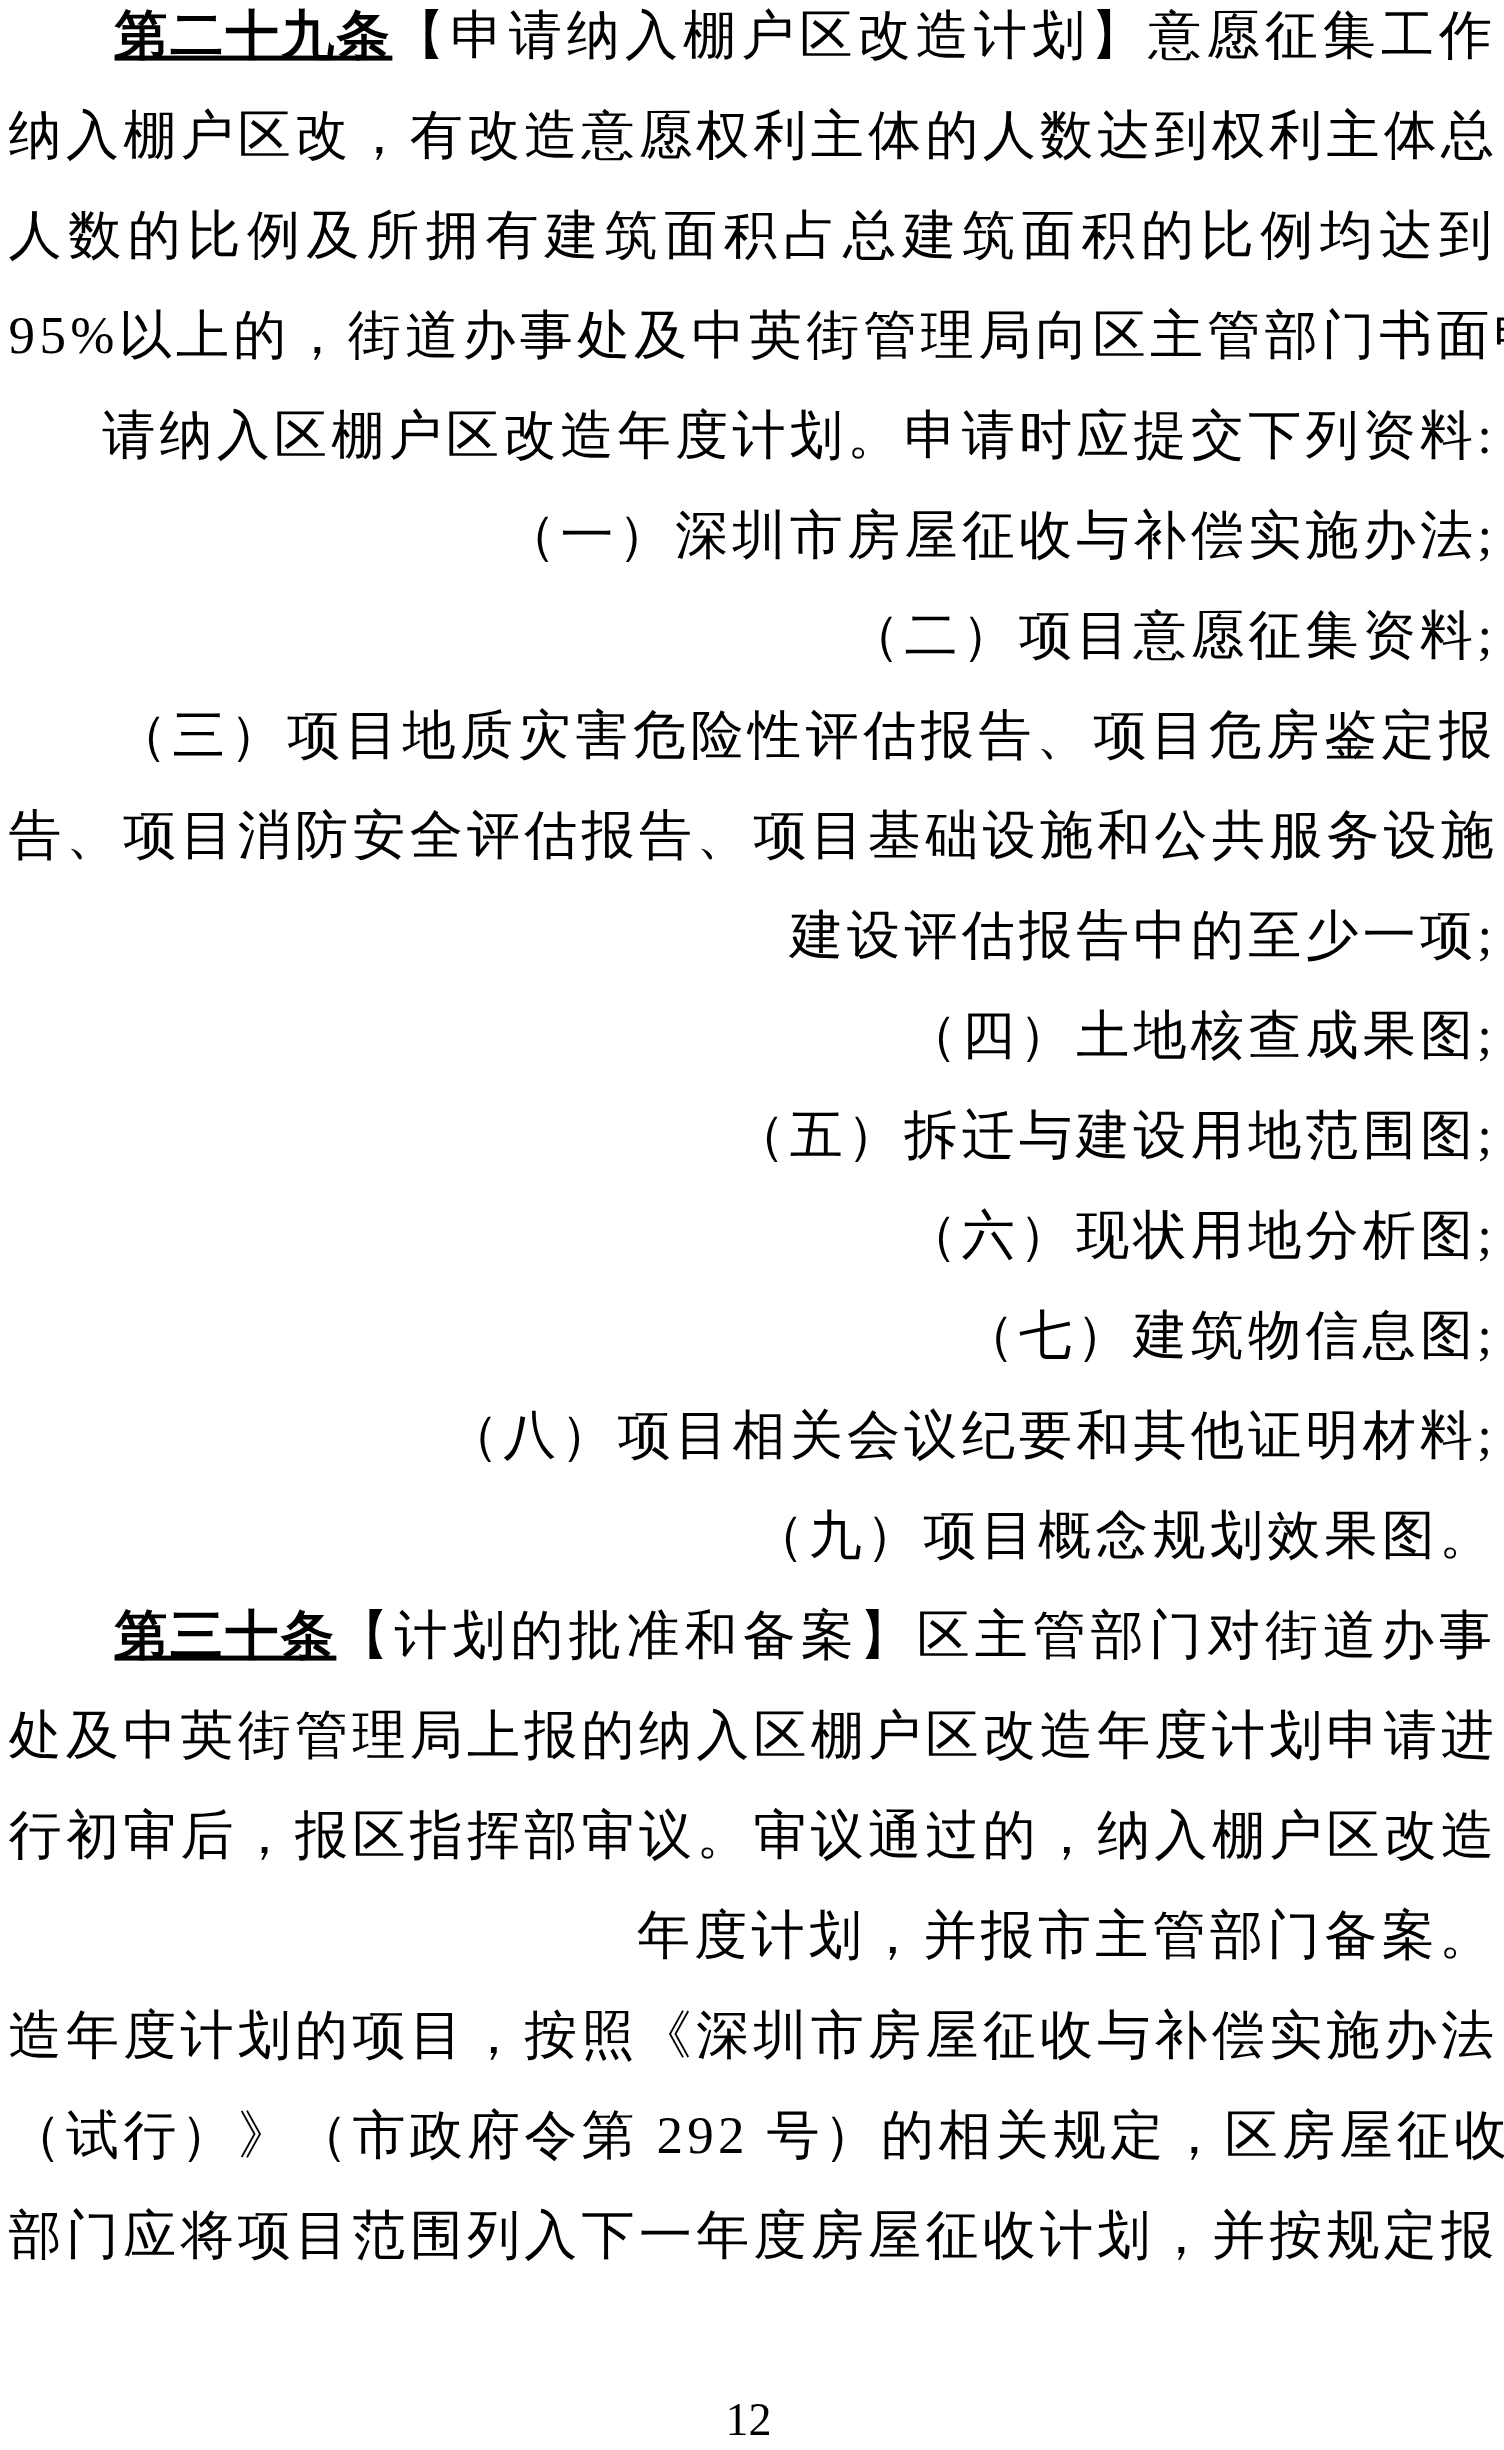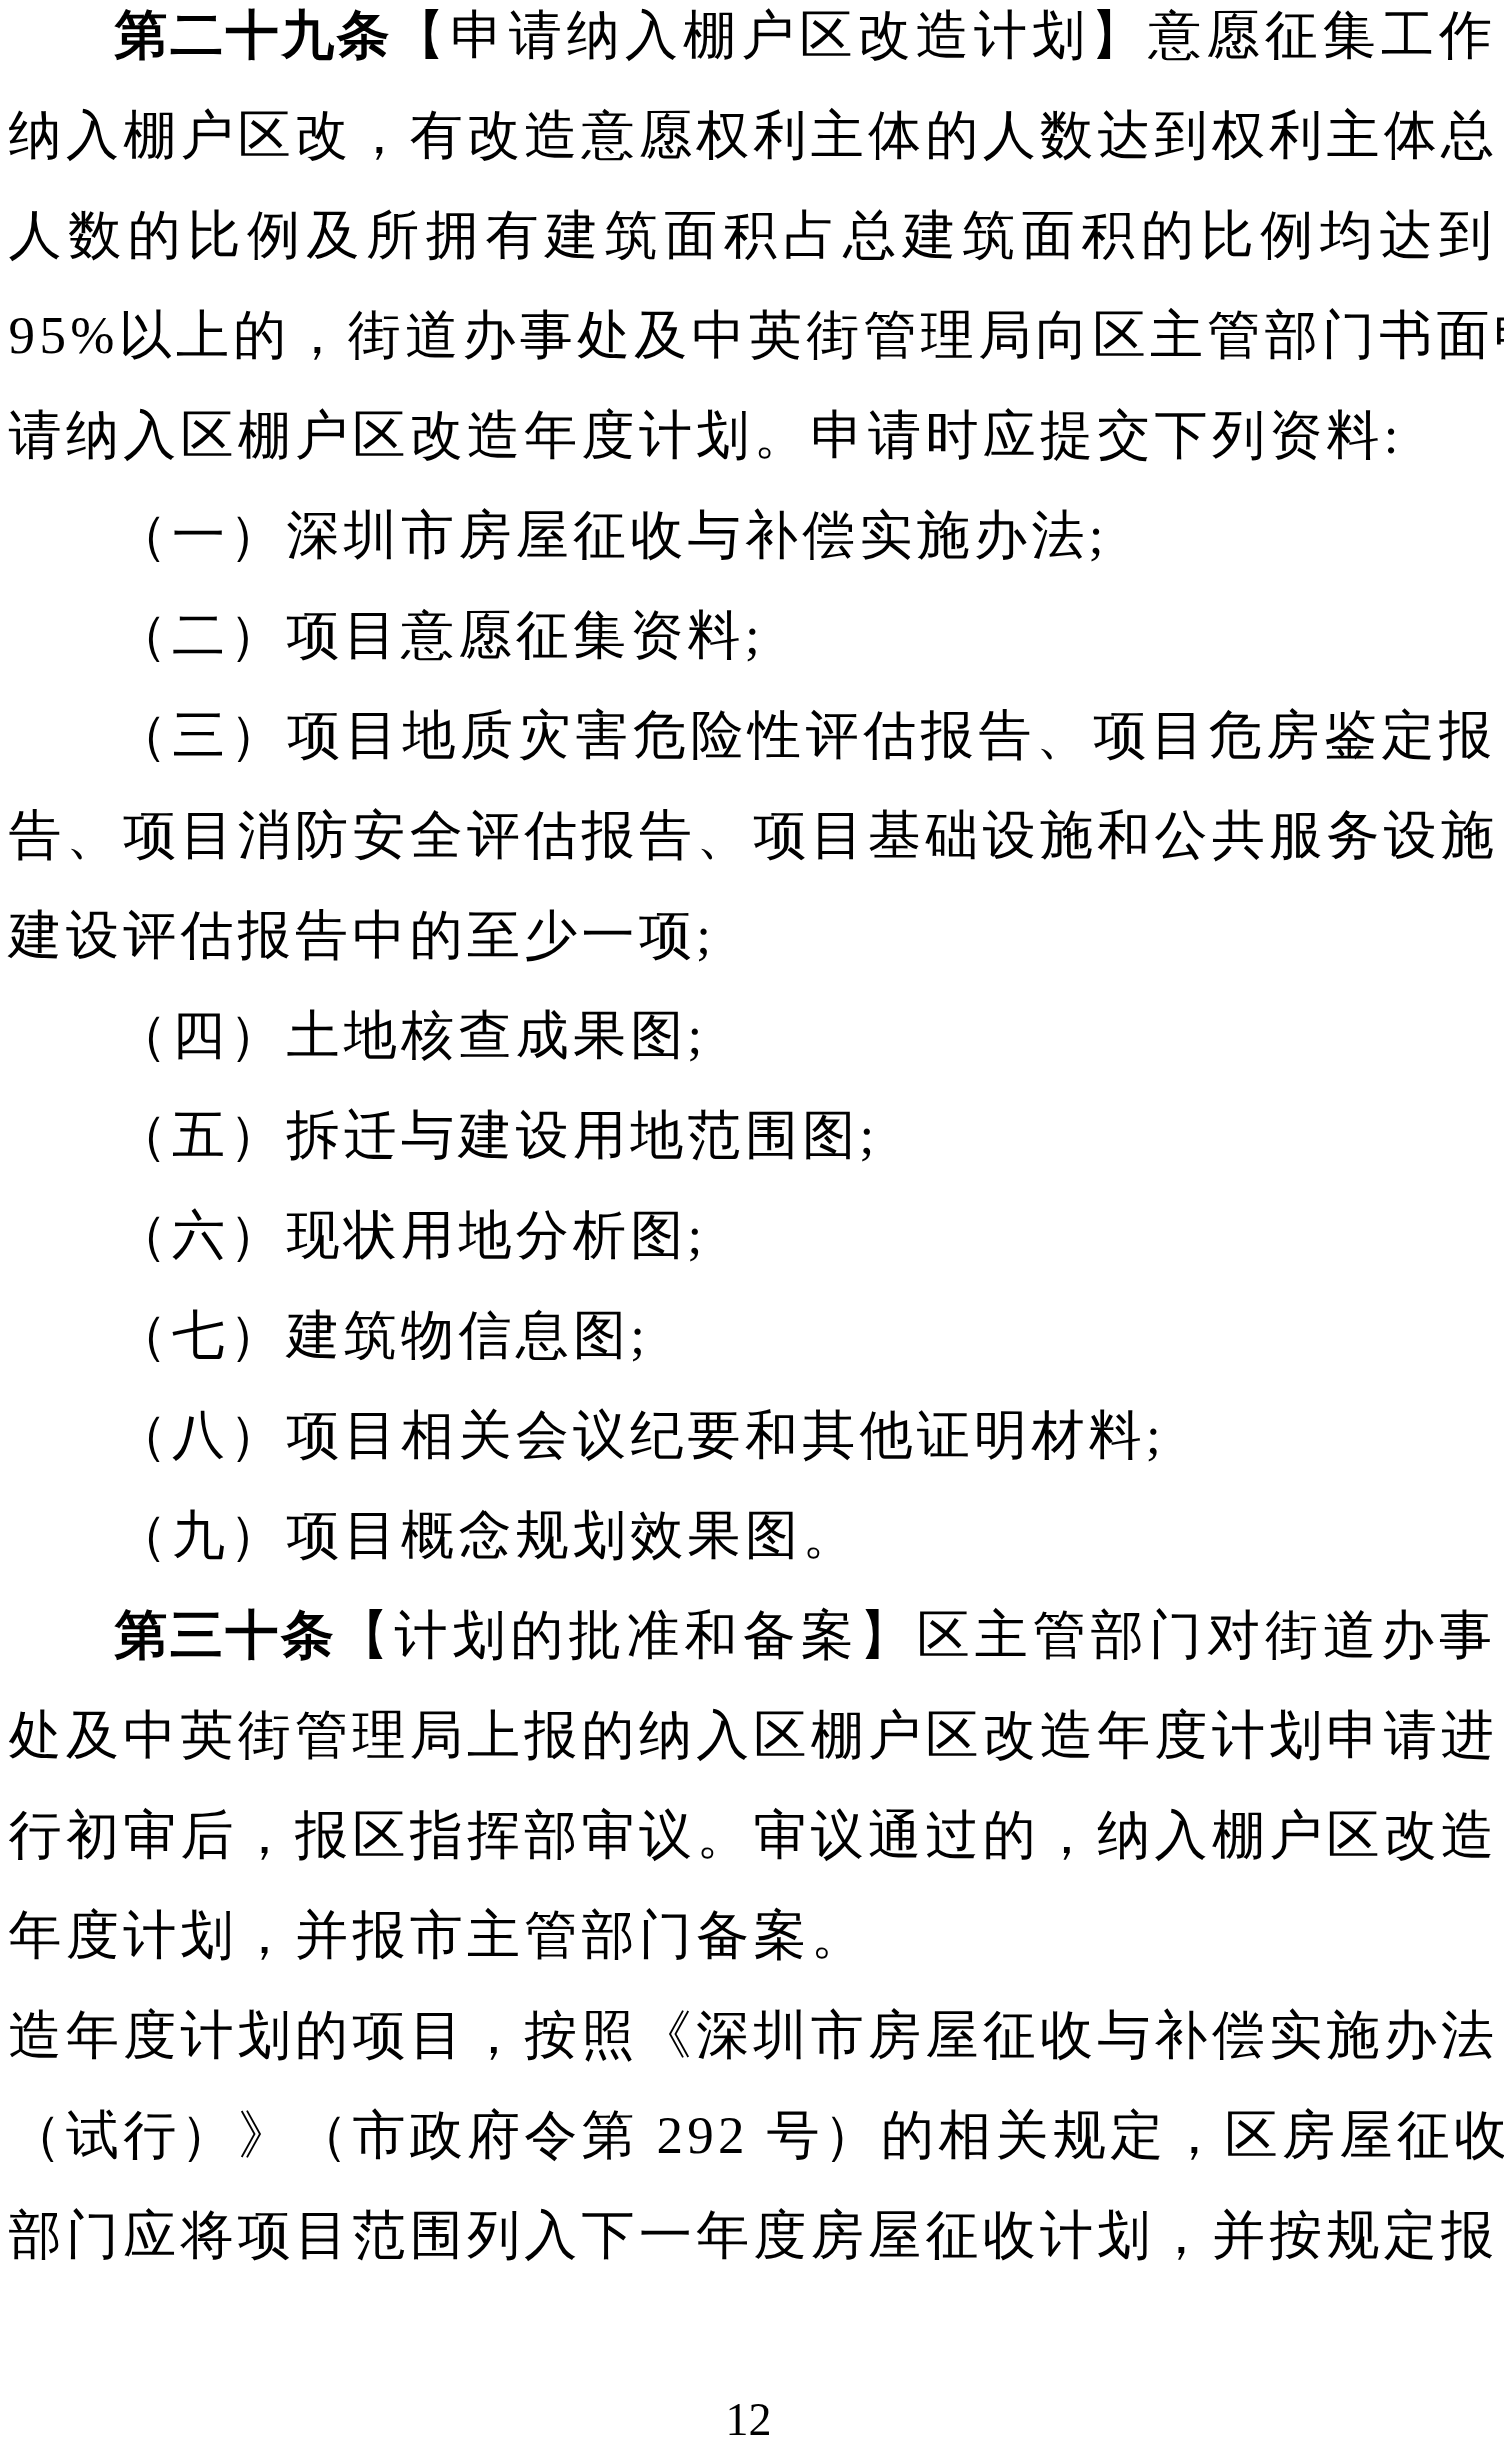--- a/index.html
+++ b/index.html
@@ -19,36 +19,37 @@
   .doc {
     padding: 0 8.6px;
     transform: translateY(-15.4px);
   }
   .line {
     height: 100px;
     line-height: 100px;
     font-size: 53px;
     letter-spacing: 4.3px;
     white-space: nowrap;
-    text-align: left;
+    text-align: right;
   }
   
   .indent {
     text-indent: 106px;
   }
   
   .jfull {
     text-align: justify;
     text-align-last: justify;
   }
   
   .head {
     font-family: "Liberation Sans", sans-serif;
     font-weight: bold;
     letter-spacing: 1.7px;
+    text-decoration: underline;
   }
   .pagenum {
     position: absolute;
     left: 0;
     right: 8px;
     bottom: 6.9px;
     text-align: center;
     font-size: 46px;
     line-height: 1;
     letter-spacing: 0;

